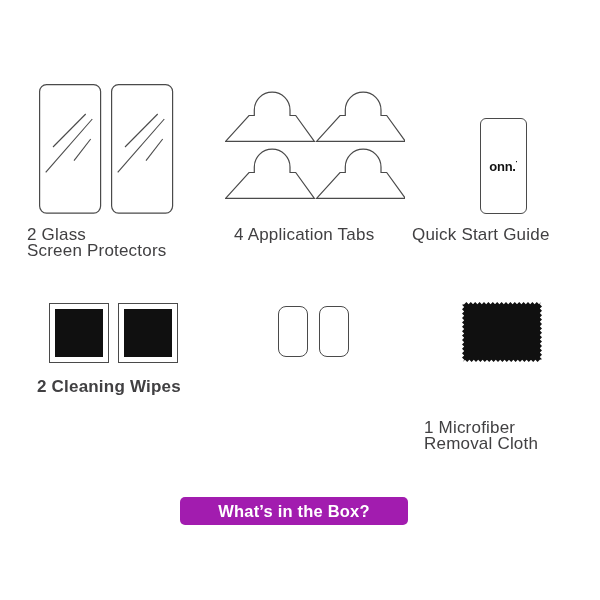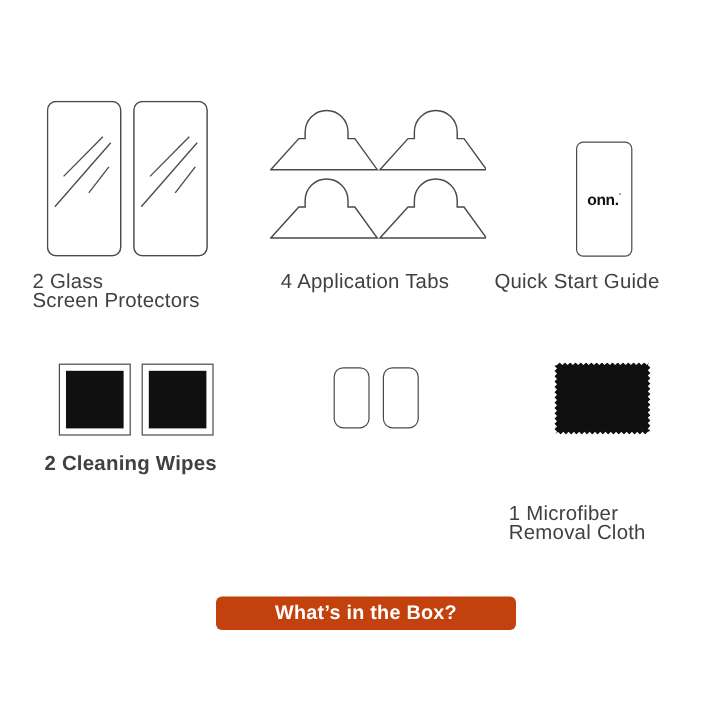--- a/index.html
+++ b/index.html
@@ -34,22 +34,22 @@
   .onn-tm{font-size:7px;vertical-align:7px;font-weight:800;}
   .g-wipes{left:49px;top:303px;display:flex;gap:9px;}
   .wipe{width:60px;height:60px;box-sizing:border-box;border:1.6px solid #4a4a4a;padding:5px;background:#ffffff;}
   .wipe-inner{width:100%;height:100%;background:#101010;}
   .g-tape{left:278px;top:306px;display:flex;gap:11px;}
   .tape{width:30px;height:51px;box-sizing:border-box;border:1.3px solid #4a4a4a;border-radius:8px;background:#ffffff;}
   .g-cloth{left:462px;top:302px;}
 
   
   .cta{
-    position:absolute;left:180px;top:497px;width:250px;height:28px;
-    background:#c2410c;border-radius:5px;border:none;
+    position:absolute;left:180px;top:497px;width:228px;height:28px;
+    background:#a21caf;border-radius:5px;border:none;
     color:#ffffff;font-weight:bold;font-size:16.5px;letter-spacing:.2px;
     display:flex;align-items:center;justify-content:center;cursor:pointer;
     font-family:"Liberation Sans", sans-serif;
   }
 </style>
 </head>
 <body>
 
 <div class="canvas">
 

